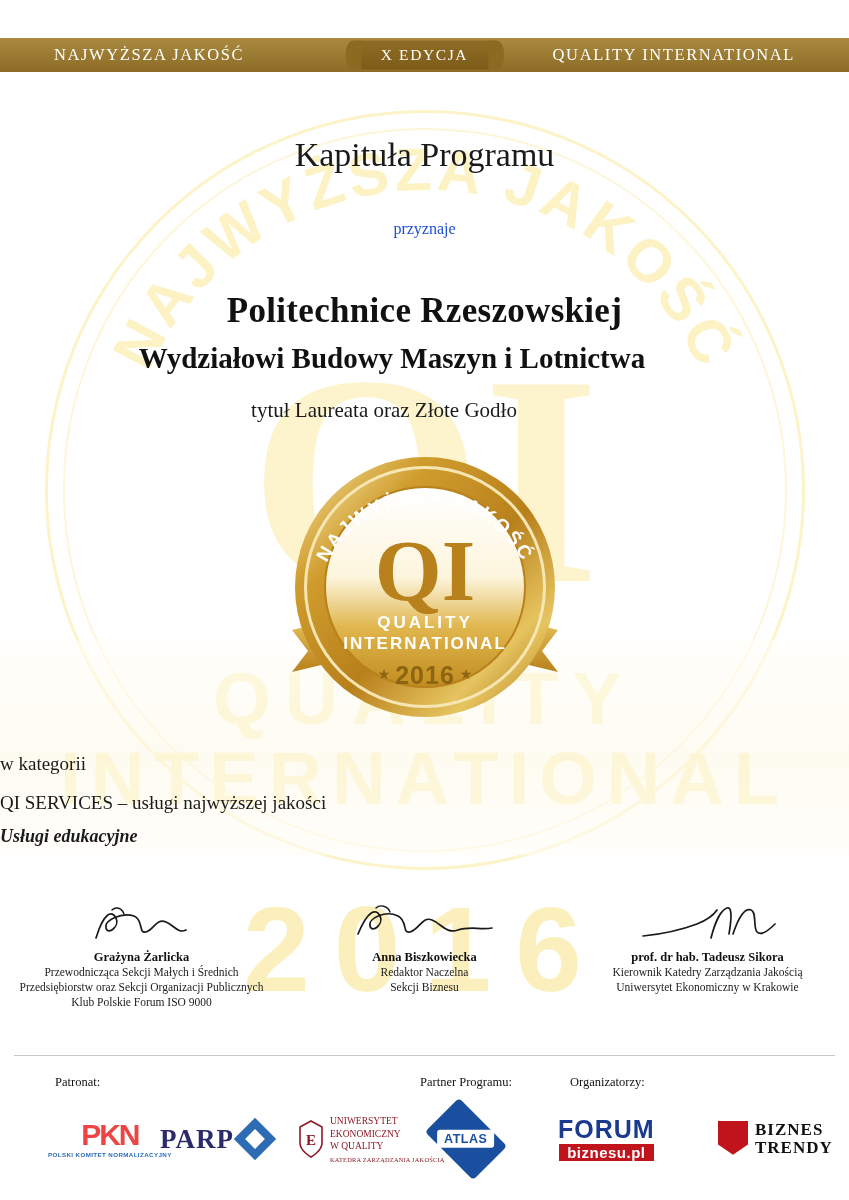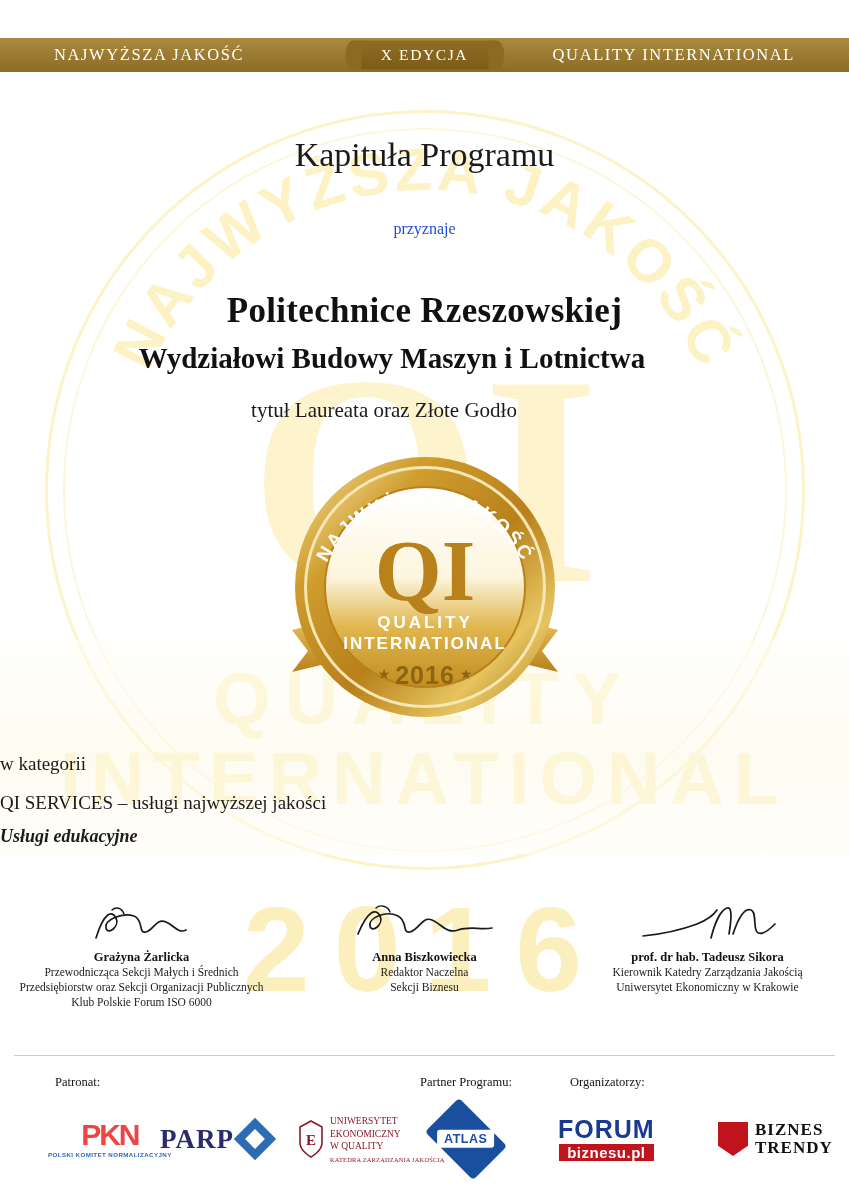--- a/index.html
+++ b/index.html
@@ -430,21 +430,20 @@
     color: #ffffff;
     font-family: "Liberation Sans", sans-serif;
     font-size: 15px;
     font-weight: bold;
     padding: 1px 8px;
     margin-top: 2px;
     letter-spacing: 0.5px;
   }
   .bt-box {
     display: flex;
-    align-items: center;
     padding-left: 26px;
   }
   .bt-mark {
     width: 30px; height: 34px;
     background: #c0131c;
     margin-right: 7px;
     clip-path: polygon(0 0, 100% 0, 100% 70%, 50% 100%, 0 70%);
   }
   .bt-text {
     font-family: "Liberation Serif", serif;
@@ -560,21 +559,21 @@
     <div class="sig">
       <div class="sig-mark">
         <svg width="120" height="42" viewBox="0 0 120 42">
           <path d="M14,34 C22,8 30,6 34,14 C38,22 26,32 24,24 C22,16 40,8 52,12 C62,16 56,30 64,28 C72,26 74,14 84,18 C92,21 96,30 104,26" fill="none" stroke="#1a1a1a" stroke-width="1.7" stroke-linecap="round"></path>
           <path d="M30,6 C34,2 40,4 42,10" fill="none" stroke="#1a1a1a" stroke-width="1.5" stroke-linecap="round"></path>
         </svg>
       </div>
       <div class="sig-name">Grażyna Żarlicka</div>
       <div class="sig-line">Przewodnicząca Sekcji Małych i Średnich</div>
       <div class="sig-line">Przedsiębiorstw oraz Sekcji Organizacji Publicznych</div>
-      <div class="sig-line">Klub Polskie Forum ISO 6000</div>
+      <div class="sig-line">Klub Polskie Forum ISO 9000</div>
     </div>
 
     <div class="sig">
       <div class="sig-mark">
         <svg width="150" height="42" viewBox="0 0 150 42">
           <path d="M8,30 C18,6 26,4 30,12 C34,20 22,30 20,22 C18,14 36,6 48,12 C58,17 52,30 60,28 C70,25 72,12 82,16 C92,20 96,30 108,26 C120,22 130,26 142,24" fill="none" stroke="#1a1a1a" stroke-width="1.7" stroke-linecap="round"></path>
           <path d="M26,4 C30,0 38,2 40,8" fill="none" stroke="#1a1a1a" stroke-width="1.4" stroke-linecap="round"></path>
         </svg>
       </div>
       <div class="sig-name">Anna Biszkowiecka</div>

